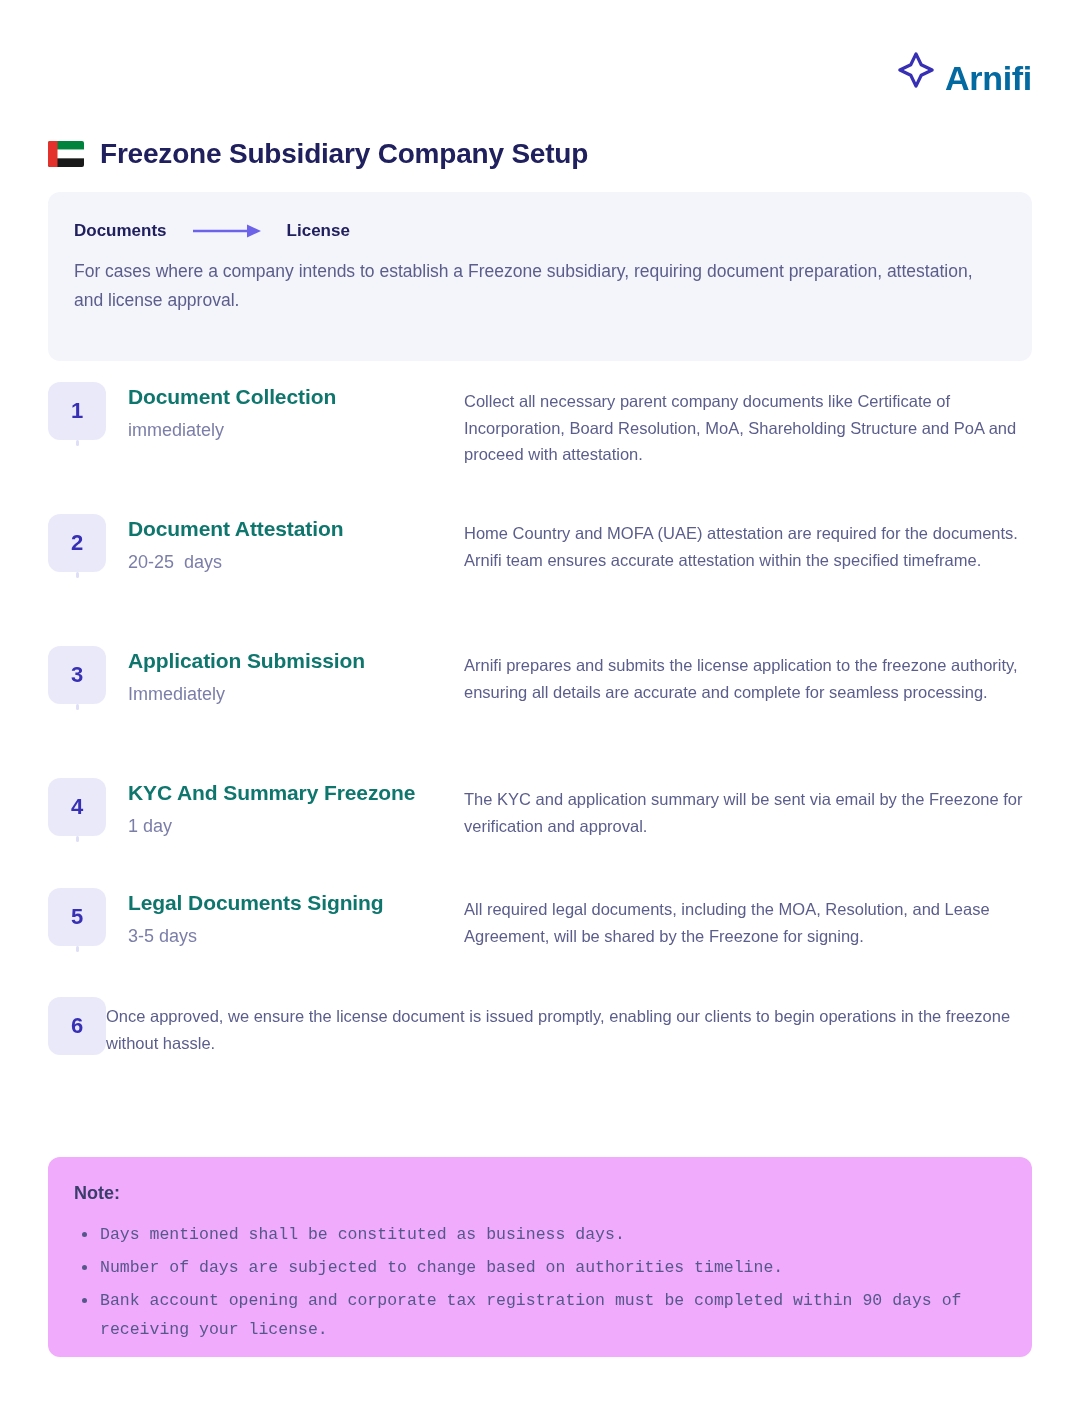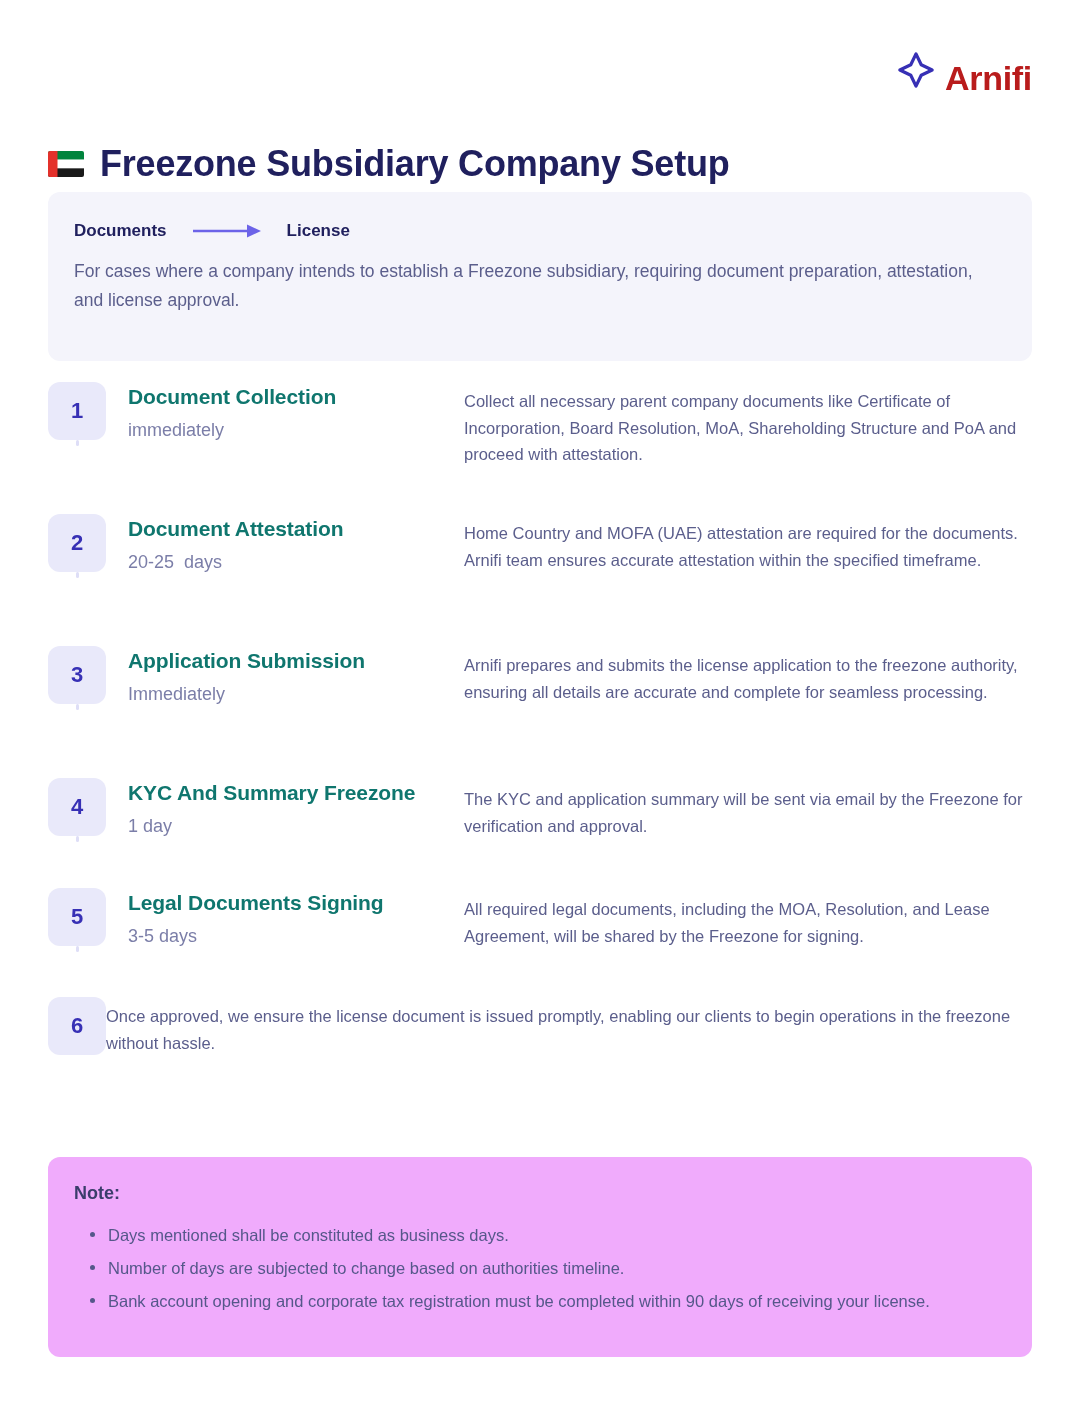--- a/index.html
+++ b/index.html
@@ -21,21 +21,21 @@
     right: 48px;
     display: flex;
     align-items: center;
     gap: 10px;
   }
   .brand-mark { width: 38px; height: 38px; display: block; }
   .brand-name {
     font-size: 34px;
     font-weight: 700;
     letter-spacing: -0.3px;
-    color: #b91c1c;
+    color: #0369a1;
     line-height: 1;
     margin-top: 17px;
   }
 
   
   .page-title-row {
     position: absolute;
     top: 120px;
     left: 48px;
     display: flex;
@@ -44,21 +44,21 @@
   }
   .flag-uae {
     width: 36px;
     height: 26px;
     border-radius: 2px;
     overflow: hidden;
     display: block;
     flex: none;
   }
   .page-title {
-    font-size: 36px;
+    font-size: 28px;
     font-weight: 700;
     color: #20205e;
     letter-spacing: -0.2px;
     line-height: 1.1;
   }
 
   
   .summary-card {
     position: absolute;
     top: 192px;
@@ -184,23 +184,24 @@
     padding: 26px 30px 24px 26px;
   }
   .note-heading {
     font-size: 18px;
     font-weight: 700;
     color: #3a3d6b;
     margin-bottom: 16px;
     line-height: 1.2;
   }
   .note-list {
-    margin: 8px;
+    margin: 0;
     padding: 0;
     list-style: none;
+    font-family: Liberation Mono, monospace;
   }
   .note-item {
     position: relative;
     padding-left: 26px;
     font-size: 16.5px;
     line-height: 1.72;
     color: #55578a;
     margin-bottom: 5px;
   }
   .note-item:before {

